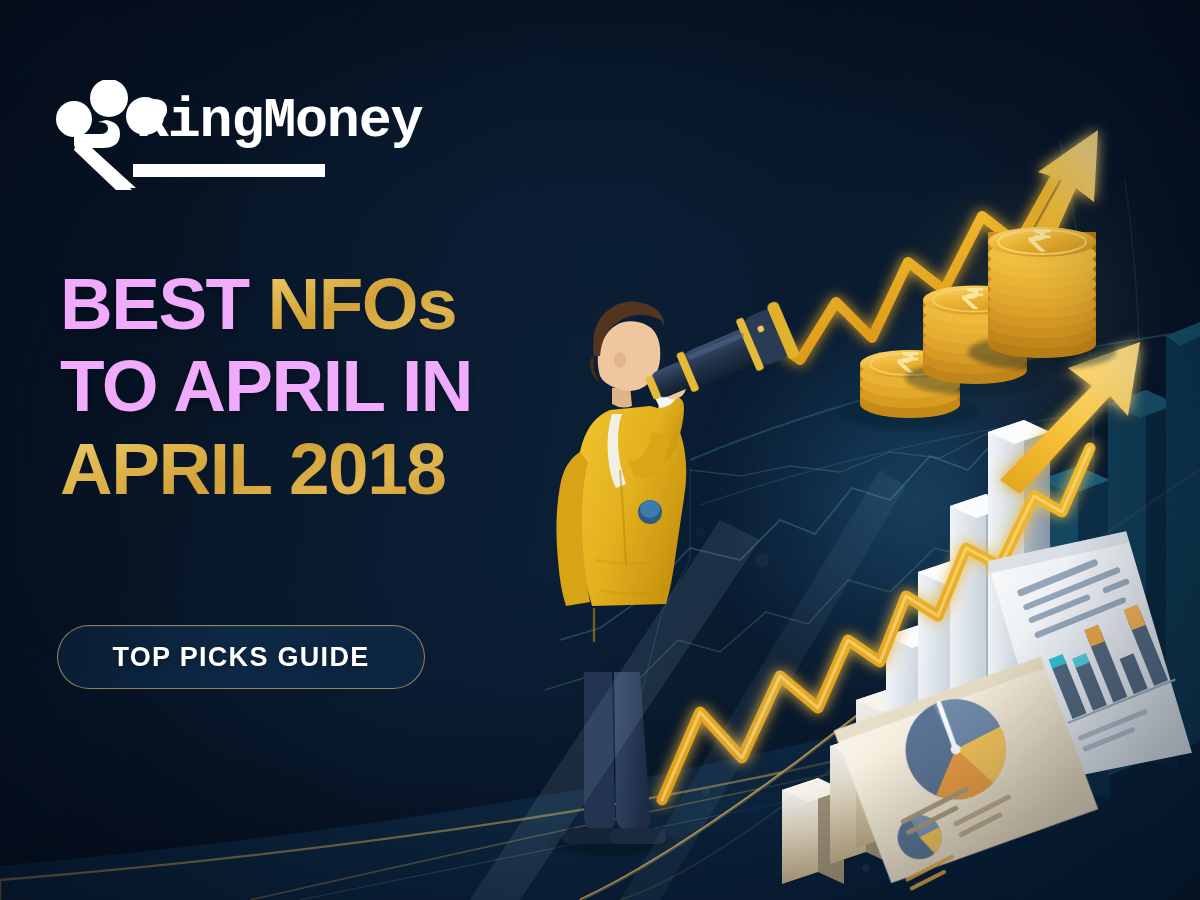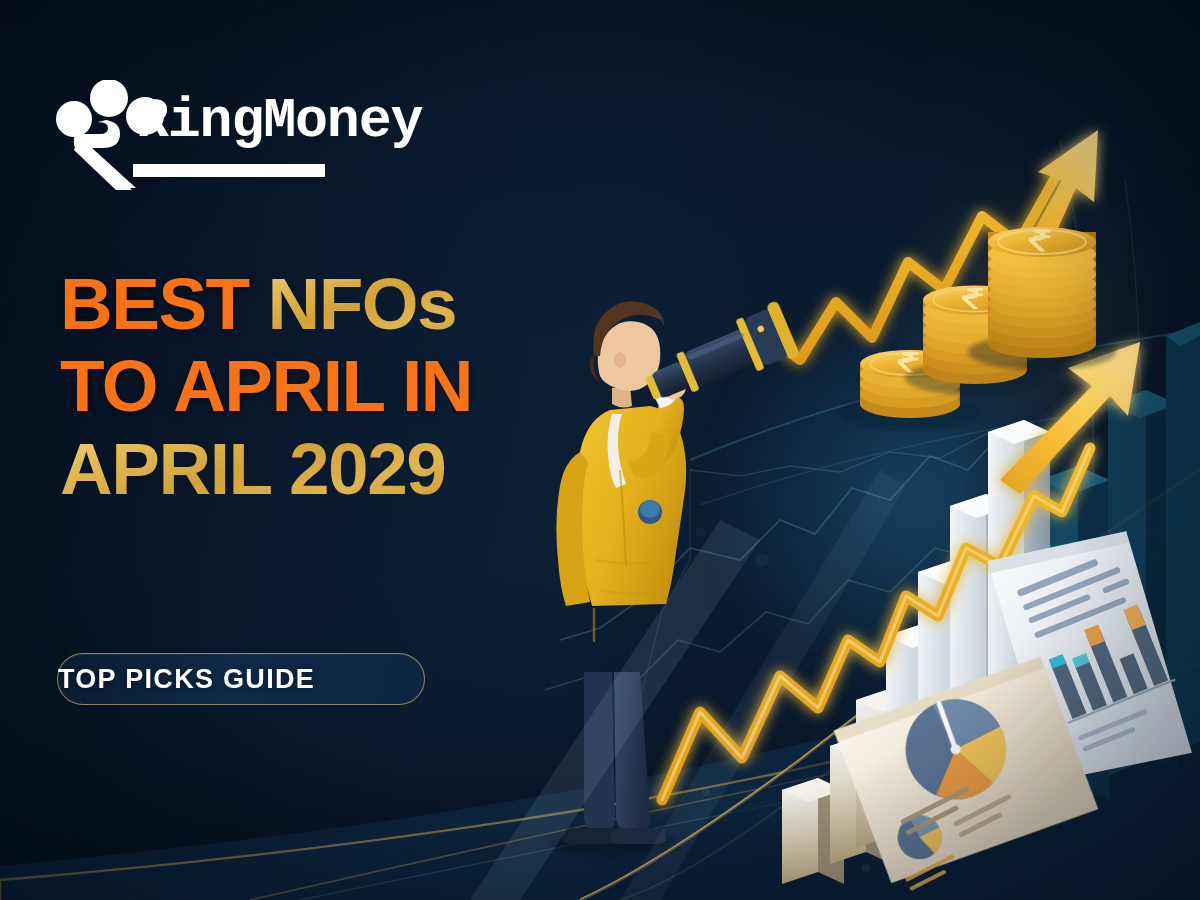--- a/index.html
+++ b/index.html
@@ -139,46 +139,46 @@
     font-size: 73px;
     font-weight: 700;
     line-height: 0.99;
     letter-spacing: -1.5px;
     white-space: nowrap;
     margin: 0 0 10px 0;
     font-family: "Liberation Sans", sans-serif;
   }
   .hl-line:last-child { margin-bottom: 0; }
   .w {
-    color: #f97316;
+    color: #f0abfc;
     text-shadow: 0 2px 10px rgba(0,0,0,0.35);
   }
   .g {
     background: linear-gradient(160deg, #f0d073 2%, #e3bb55 20%, #d3a238 48%, #e0b44e 74%, #cf9c33 100%);
     -webkit-background-clip: text;
     background-clip: text;
     color: transparent;
     -webkit-text-fill-color: transparent;
   }
 
   
   #pill {
     position: absolute;
     left: 57px;
     top: 625px;
     width: 368px;
-    height: 52px;
+    height: 64px;
     border-radius: 36px;
     border: 1.6px solid rgba(201,170,110,0.72);
     background: linear-gradient(104deg, rgba(11,31,55,0.86) 0%, rgba(16,47,79,0.78) 48%, rgba(13,38,66,0.86) 100%);
     box-sizing: border-box;
     display: flex;
     align-items: center;
+    justify-content: center;
     box-shadow: inset 0 1px 0 rgba(255,255,255,0.05);
-    margin-top: 28px;
   }
   #pill .pill-text {
     color: #ffffff;
     font-size: 27px;
     font-weight: 700;
     letter-spacing: 1.3px;
     white-space: nowrap;
     font-family: "Liberation Sans", sans-serif;
     text-shadow: 0 1px 6px rgba(0,0,0,0.4);
   }
@@ -585,21 +585,21 @@
   </div>
 
   <div id="headline">
     <div class="hl-line">
       <span class="w">BEST</span><span class="w">&nbsp;</span><span class="g">NFOs</span>
     </div>
     <div class="hl-line">
       <span class="w">TO APRIL IN</span>
     </div>
     <div class="hl-line">
-      <span class="g">APRIL 2029</span>
+      <span class="g">APRIL 2018</span>
     </div>
   </div>
 
   <div id="pill">
     <span class="pill-text">TOP PICKS GUIDE</span>
   </div>
 
 </div>
 
 </body></html>

